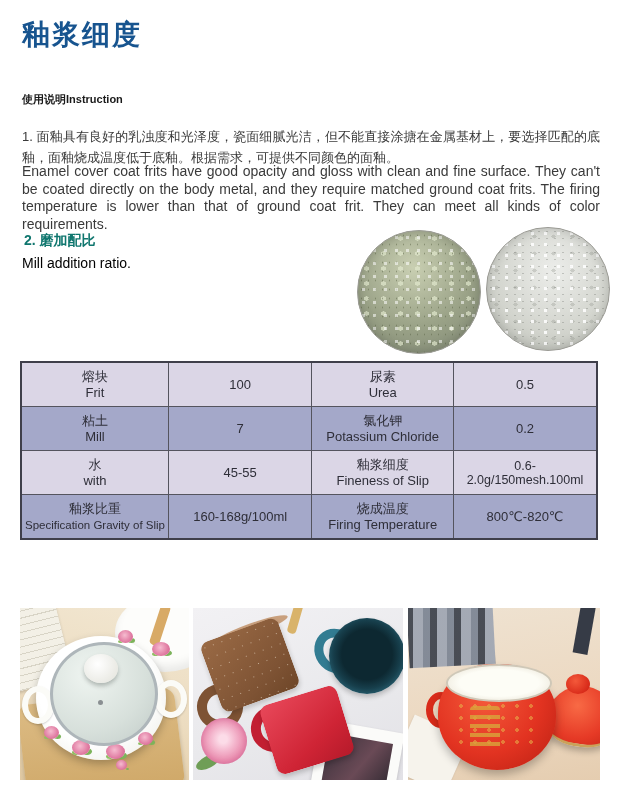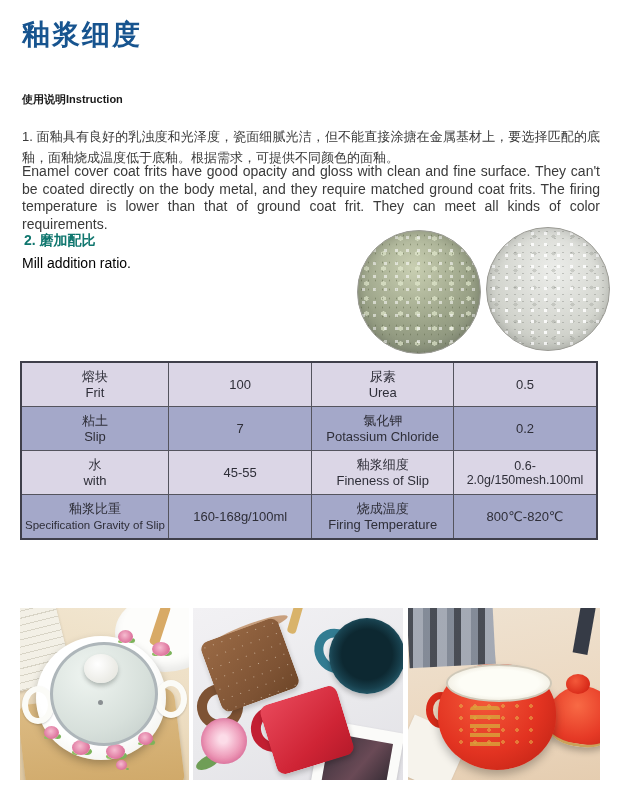--- a/index.html
+++ b/index.html
@@ -179,21 +179,21 @@
         <td class="val">100</td>
         <td>
           <div class="lbl-zh">尿素</div>
           <div class="lbl-en">Urea</div>
         </td>
         <td class="val">0.5</td>
       </tr>
       <tr class="row-dark">
         <td>
           <div class="lbl-zh">粘土</div>
-          <div class="lbl-en">Slip</div>
+          <div class="lbl-en">Mill</div>
         </td>
         <td class="val">7</td>
         <td>
           <div class="lbl-zh">氯化钾</div>
           <div class="lbl-en">Potassium Chloride</div>
         </td>
         <td class="val">0.2</td>
       </tr>
       <tr class="row-light">
         <td>

